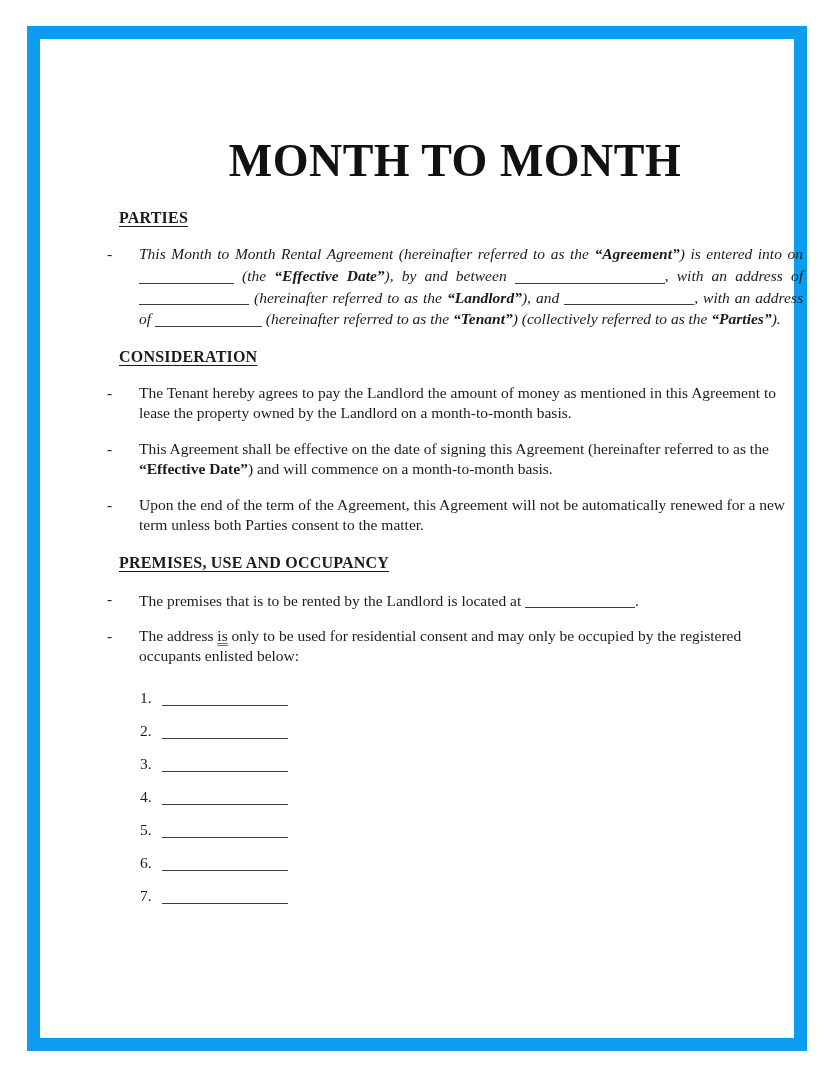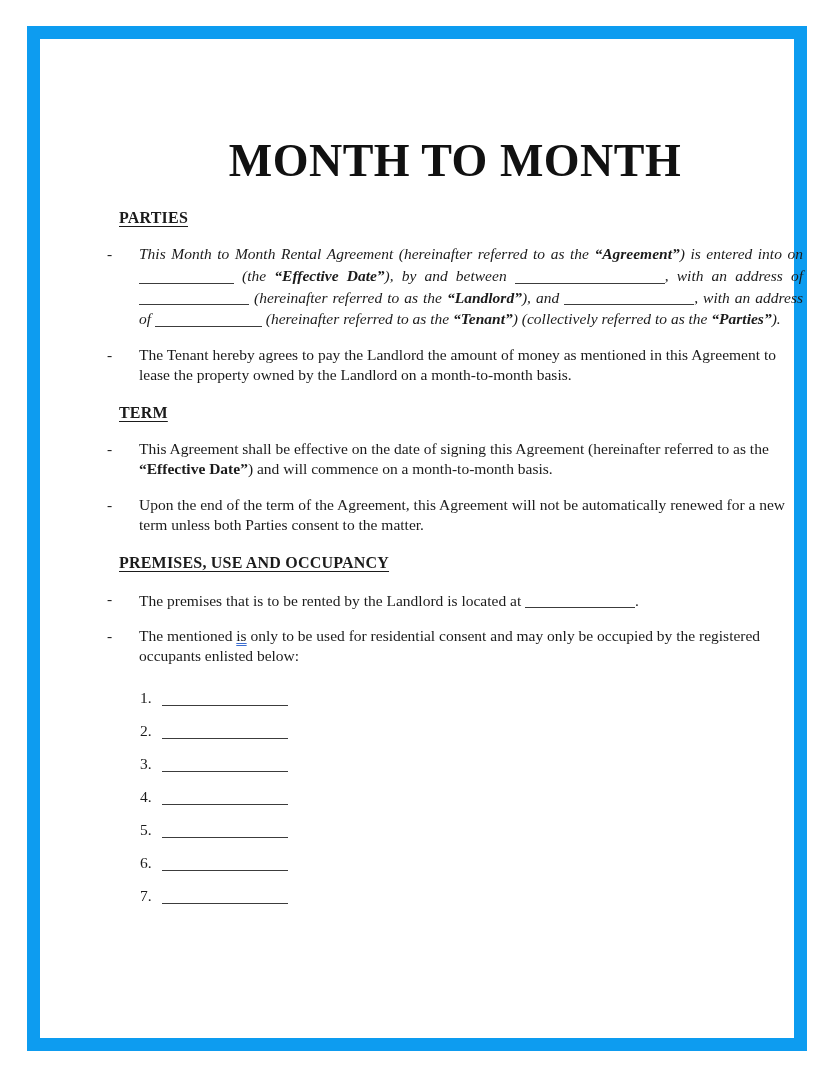--- a/index.html
+++ b/index.html
@@ -95,47 +95,47 @@
 
   <div class="section">
     <div class="section-heading">PARTIES</div>
     <div class="bullet">
       <span class="marker">-</span>
       <div class="btext justify"><span>This Month to Month Rental Agreement (hereinafter referred to as the </span><span class="b">“Agreement”</span><span>) is entered into on </span><span class="blank" style="width: 95px;"></span><span> (the </span><span class="b">“Effective Date”</span><span>), by and between </span><span class="blank" style="width: 150px;"></span><span>, with an address of </span><span class="blank" style="width: 110px;"></span><span> (hereinafter referred to as the </span><span class="b">“Landlord”</span><span>), and </span><span class="blank" style="width: 130px;"></span><span>, with an address of </span><span class="blank" style="width: 107px;"></span><span> (hereinafter referred to as the </span><span class="b">“Tenant”</span><span>) (collectively referred to as the </span><span class="b">“Parties”</span><span>).</span></div>
     </div>
   </div>
 
   <div class="section">
+    <div class="section-heading">CONSIDERATION</div>
     <div class="bullet">
       <span class="marker">-</span>
       <div class="btext"><span>The Tenant hereby agrees to pay the Landlord the amount of money as mentioned in this Agreement to lease the property owned by the Landlord on a month-to-month basis.</span></div>
     </div>
   </div>
 
   <div class="section">
-    <div class="section-heading">TERM</div>
     <div class="bullet">
       <span class="marker">-</span>
       <div class="btext"><span>This Agreement shall be effective on the date of signing this Agreement (hereinafter referred to as the </span><span class="b">“Effective Date”</span><span>) and will commence on a month-to-month basis.</span></div>
     </div>
     <div class="bullet">
       <span class="marker">-</span>
       <div class="btext"><span>Upon the end of the term of the Agreement, this Agreement will not be automatically renewed for a new term unless both Parties consent to the matter.</span></div>
     </div>
   </div>
 
   <div class="section">
     <div class="section-heading">PREMISES, USE AND OCCUPANCY</div>
     <div class="bullet">
       <span class="marker">-</span>
       <div class="btext"><span>The premises that is to be rented by the Landlord is located at </span><span class="blank" style="width: 110px;"></span><span>.</span></div>
     </div>
     <div class="bullet">
       <span class="marker">-</span>
-      <div class="btext"><span>The mentioned </span><span class="gram">is</span><span> only to be used for residential consent and may only be occupied by the registered occupants enlisted below:</span></div>
+      <div class="btext"><span>The address </span><span class="gram">is</span><span> only to be used for residential consent and may only be occupied by the registered occupants enlisted below:</span></div>
     </div>
 
     <div class="occupant-list">
       <div class="occupant-row">
         <span class="num">1.</span>
         <span class="blank" style="width: 126px;"></span>
       </div>
       <div class="occupant-row">
         <span class="num">2.</span>
         <span class="blank" style="width: 126px;"></span>

